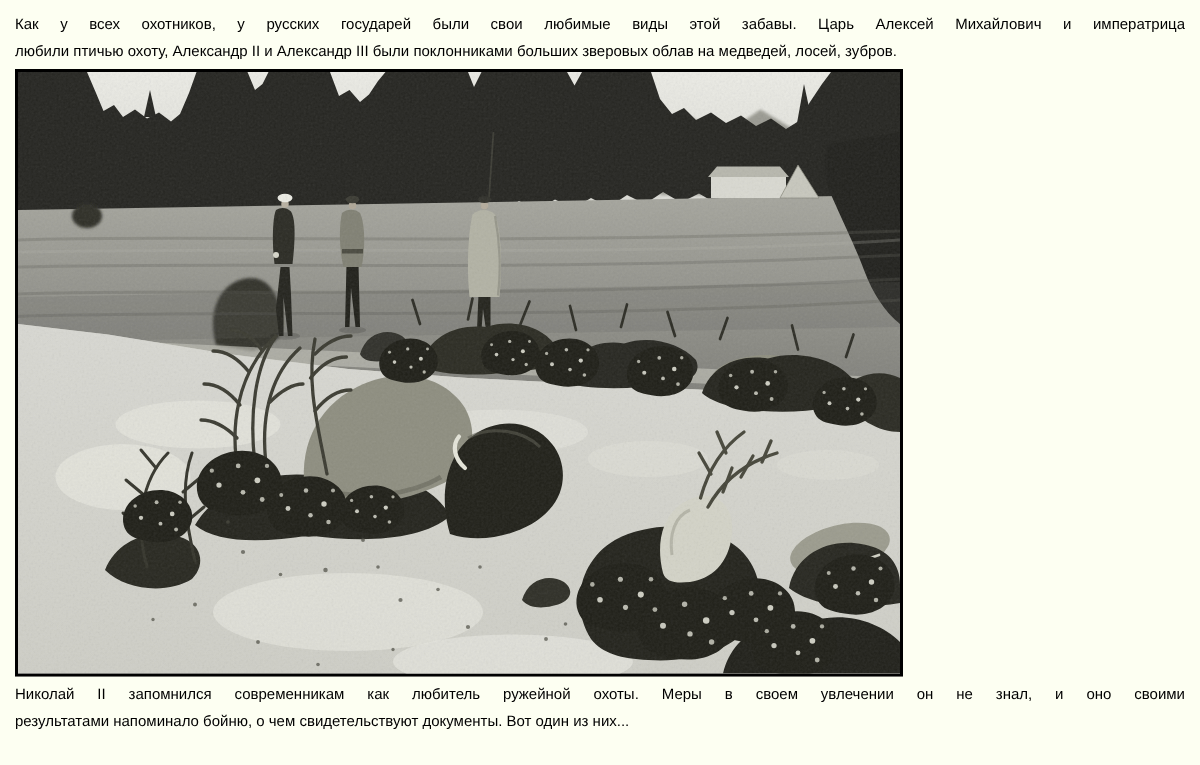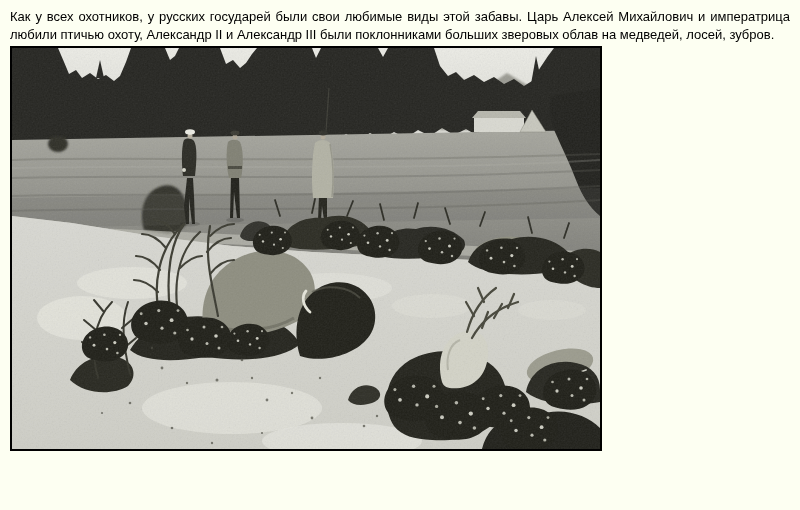--- a/index.html
+++ b/index.html
@@ -3,21 +3,21 @@
 <meta charset="utf-8">
 <style>
   html, body { margin: 0; padding: 0; }
   body {
     width: 800px; height: 510px; overflow: hidden;
     background: #fdfff2;
     font-family: "Liberation Sans", "DejaVu Sans", sans-serif;
     color: #000;
   }
   .page { padding: 8px 10px 0 10px; }
-  .para { margin: 0; font-size: 13px; }
+  .para { margin: 0; font-size: 10px; }
   .jline {
     display: block; height: 17.5px; line-height: 17.5px;
     white-space: nowrap; overflow: hidden;
     text-align: justify; text-align-last: justify; text-justify: inter-word;
   }
   .plainline {
     display: block; height: 17.5px; line-height: 17.5px;
     white-space: nowrap; overflow: hidden; text-align: center; text-align-last: left;
   }
   .photo {
@@ -256,15 +256,17 @@
         <circle cx="308" cy="330" r="1.2"></circle>
           <circle cx="365" cy="368" r="1.2"></circle>
       </g>
 
       <rect width="588" height="401" filter="url(#grain)" opacity=".16" style="mix-blend-mode:multiply"></rect>
       <rect width="588" height="401" filter="url(#grain)" opacity=".10" style="mix-blend-mode:screen"></rect>
     </svg>
   </figure>
 
   <div class="para">
+    <span class="jline">Николай II запомнился современникам как любитель ружейной охоты. Меры в своем увлечении он не знал, и оно своими</span>
+    <span class="plainline">результатами напоминало бойню, о чем свидетельствуют документы. Вот один из них...</span>
   </div>
 
 </div>
 
 </body></html>

